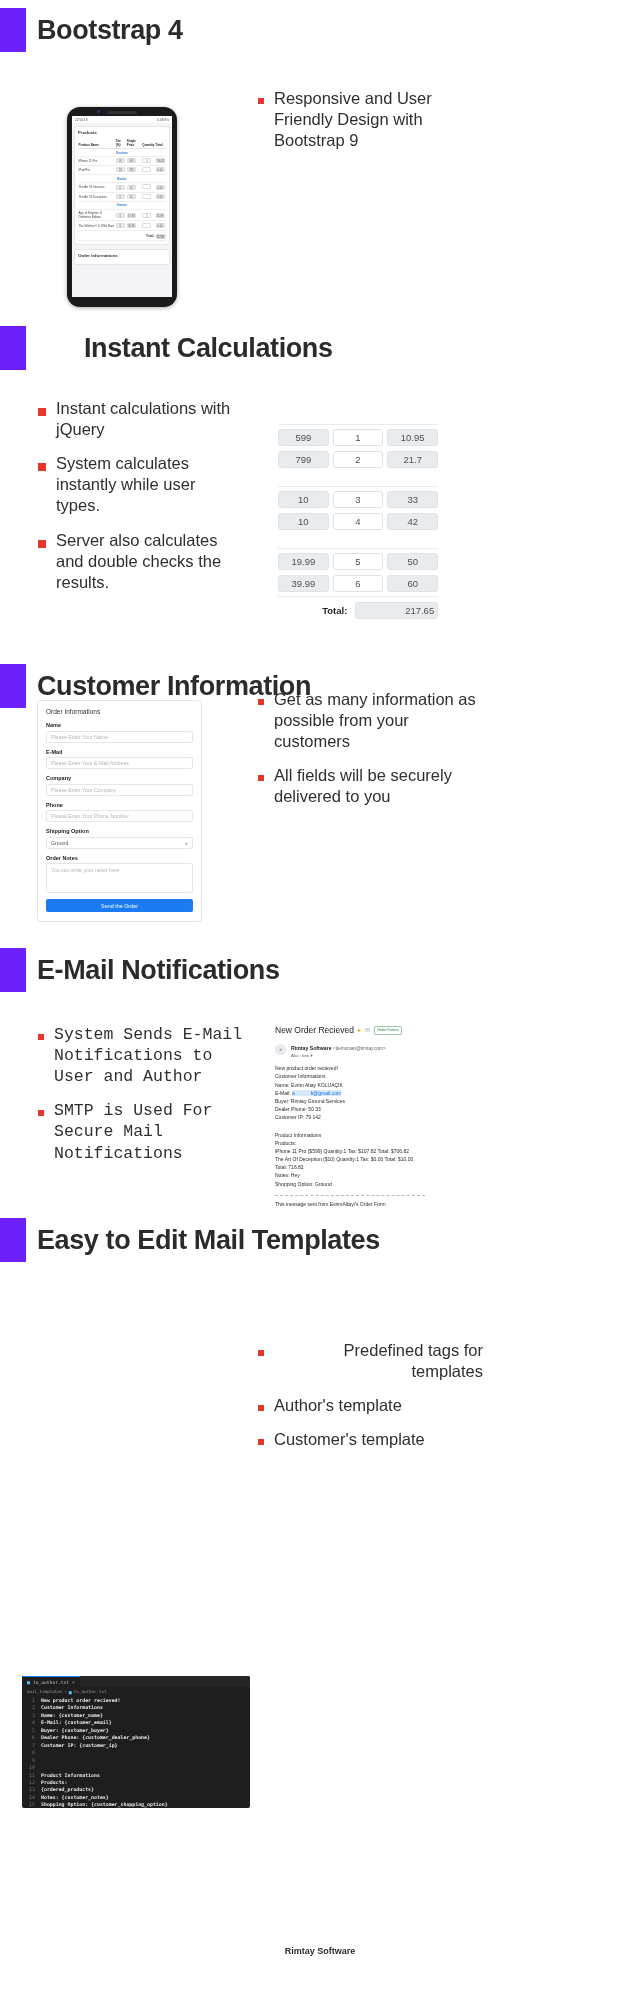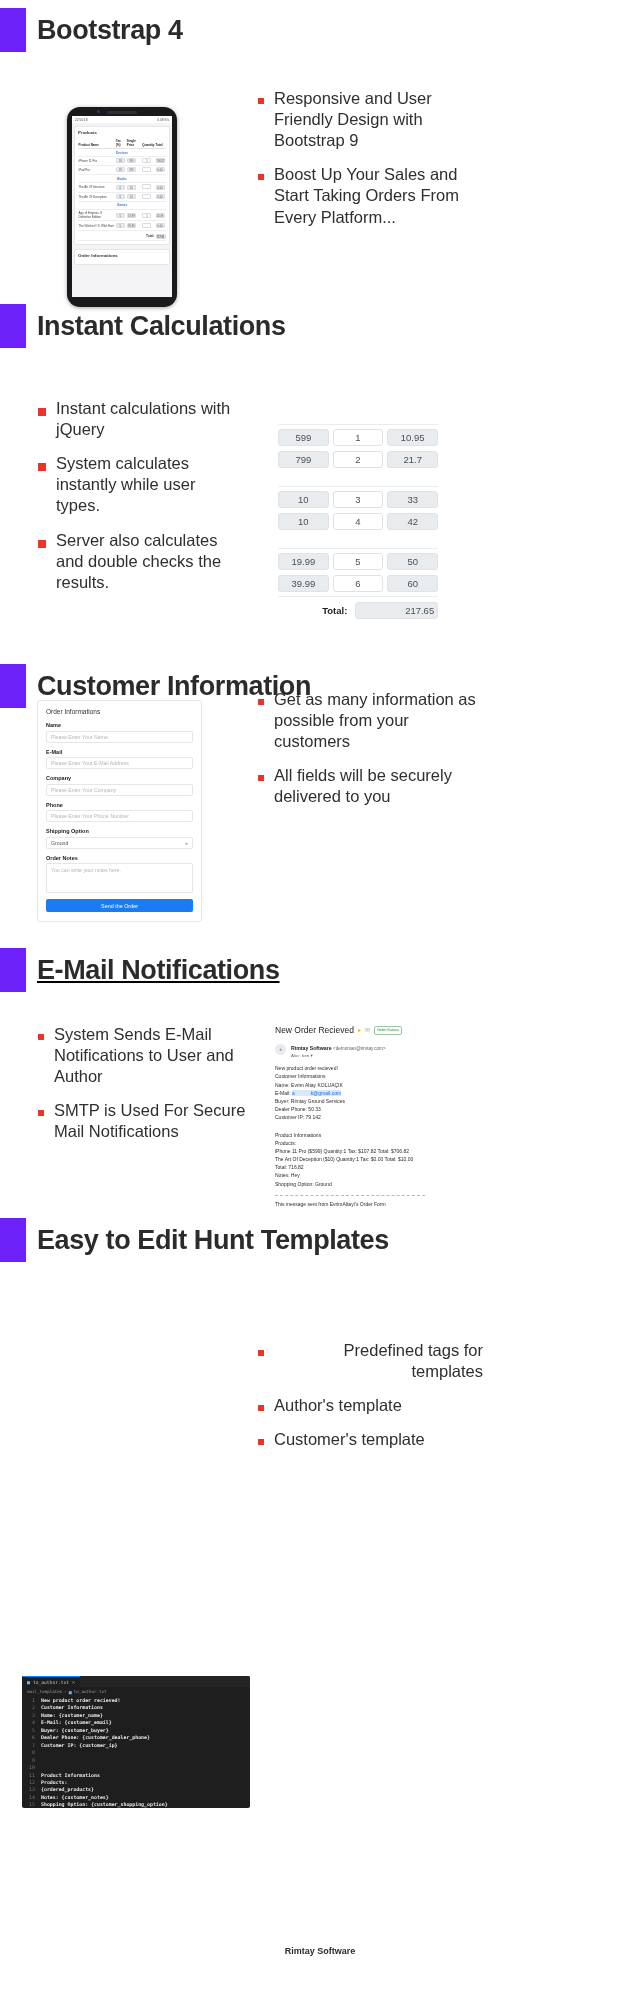--- a/index.html
+++ b/index.html
@@ -390,27 +390,23 @@
       <div class="pc-title">Order Informations</div>
     </div>
   </div>
 </div>
 
 <div class="bullets" style="left:258px; top:88px; width:225px;">
   <div class="bullet">
     <span class="bullet-mark"></span>
     <span class="bullet-text">Responsive and User Friendly Design with Bootstrap 9</span>
   </div>
-  <div class="bullet">
-    <span class="bullet-mark"></span>
-    <span class="bullet-text">Boost Up Your Sales and Start Taking Orders From Every Platform...</span>
-  </div>
-</div>
-
-<div class="section-head" style="left:0px; top:304px;">
+</div>
+
+<div class="section-head" style="left:0px; top:326px;gap:47px;">
   <div class="accent-bar"></div>
   <div class="section-title">Instant Calculations</div>
 </div>
 
 <div class="bullets" style="left:38px; top:398px; width:205px;">
   <div class="bullet">
     <span class="bullet-mark sq"></span>
     <span class="bullet-text">Instant calculations with jQuery</span>
   </div>
   <div class="bullet">
@@ -504,26 +500,26 @@
   <div class="bullet">
     <span class="bullet-mark"></span>
     <span class="bullet-text">Get as many information as possible from your customers</span>
   </div>
   <div class="bullet">
     <span class="bullet-mark"></span>
     <span class="bullet-text">All fields will be securely delivered to you</span>
   </div>
 </div>
 
-<div class="section-head" style="left:0px; top:948px;text-decoration:underline;">
+<div class="section-head" style="left:0px; top:948px;">
   <div class="accent-bar"></div>
   <div class="section-title">E-Mail Notifications</div>
 </div>
 
-<div class="bullets" style="left:38px; top:1024px; width:215px;">
+<div class="bullets" style="left:38px; top:1024px; width:215px;font-family:Liberation Mono, monospace;">
   <div class="bullet">
     <span class="bullet-mark"></span>
     <span class="bullet-text">System Sends E-Mail Notifications to User and Author</span>
   </div>
   <div class="bullet">
     <span class="bullet-mark"></span>
     <span class="bullet-text">SMTP is Used For Secure Mail Notifications</span>
   </div>
 </div>
 
@@ -566,21 +562,21 @@
     <div>Total: 716.82</div>
     <div>Notes: Hey</div>
     <div>Shopping Option: Ground</div>
     <div class="email-sep"></div>
     <div>This message sent from EvrimAltay\'s Order Form</div>
   </div>
 </div>
 
 <div class="section-head" style="left:0px; top:1218px;">
   <div class="accent-bar"></div>
-  <div class="section-title">Easy to Edit Hunt Templates</div>
+  <div class="section-title">Easy to Edit Mail Templates</div>
 </div>
 
 <div class="editor">
   <div class="ed-tabbar">
     <div class="ed-tab">
       <span class="file-ic">■</span>
       <span>to_author.txt</span>
       <span class="tab-x">✕</span>
     </div>
   </div>

